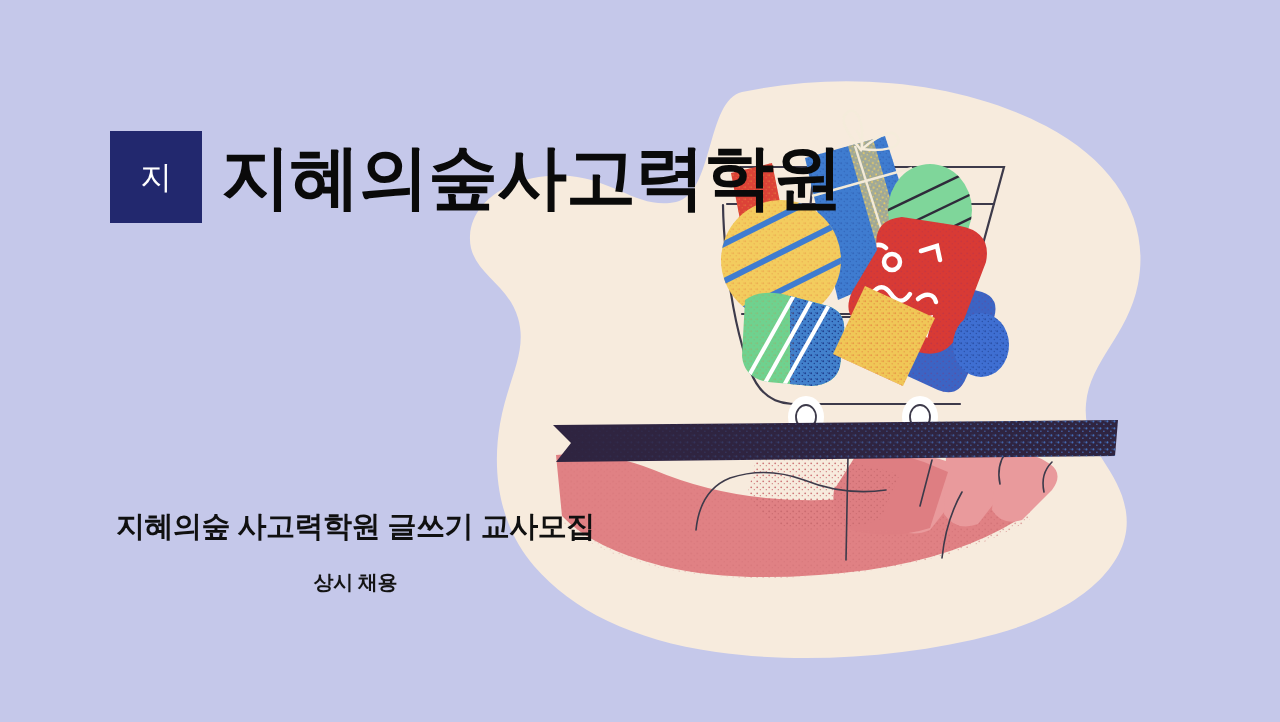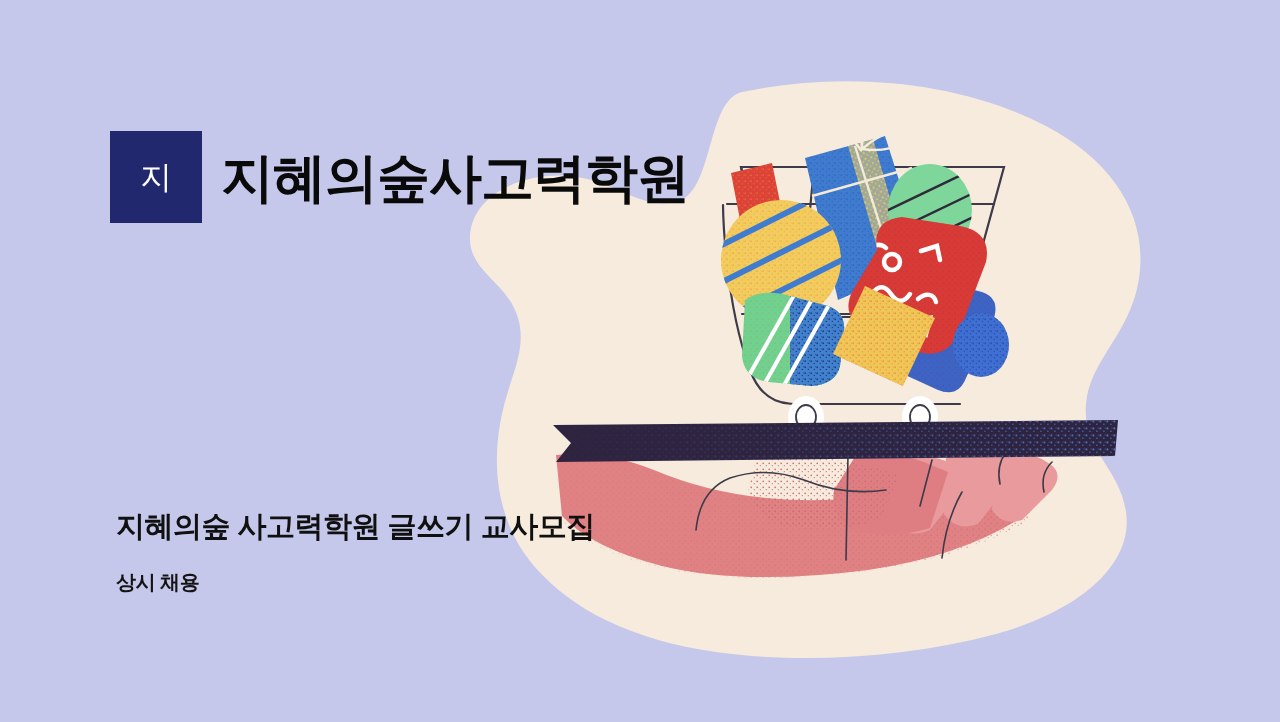--- a/index.html
+++ b/index.html
@@ -48,33 +48,34 @@
     display: flex;
     align-items: center;
     justify-content: center;
     font-size: 32px;
     font-weight: 400;
     line-height: 1;
     flex: none;
   }
   #company-name {
     margin-left: 19px;
-    font-size: 53px;
+    font-size: 70px;
     font-weight: 700;
     color: #0a0a0a;
     letter-spacing: -1px;
     white-space: nowrap;
     line-height: 1;
   }
 
   
   #job-block {
     position: absolute;
     left: 116px;
     top: 508px;
+    text-align: center;
   }
   #job-title {
     font-size: 29px;
     font-weight: 700;
     color: #101010;
     letter-spacing: -0.5px;
     white-space: nowrap;
     line-height: 1.25;
   }
   #job-status {

